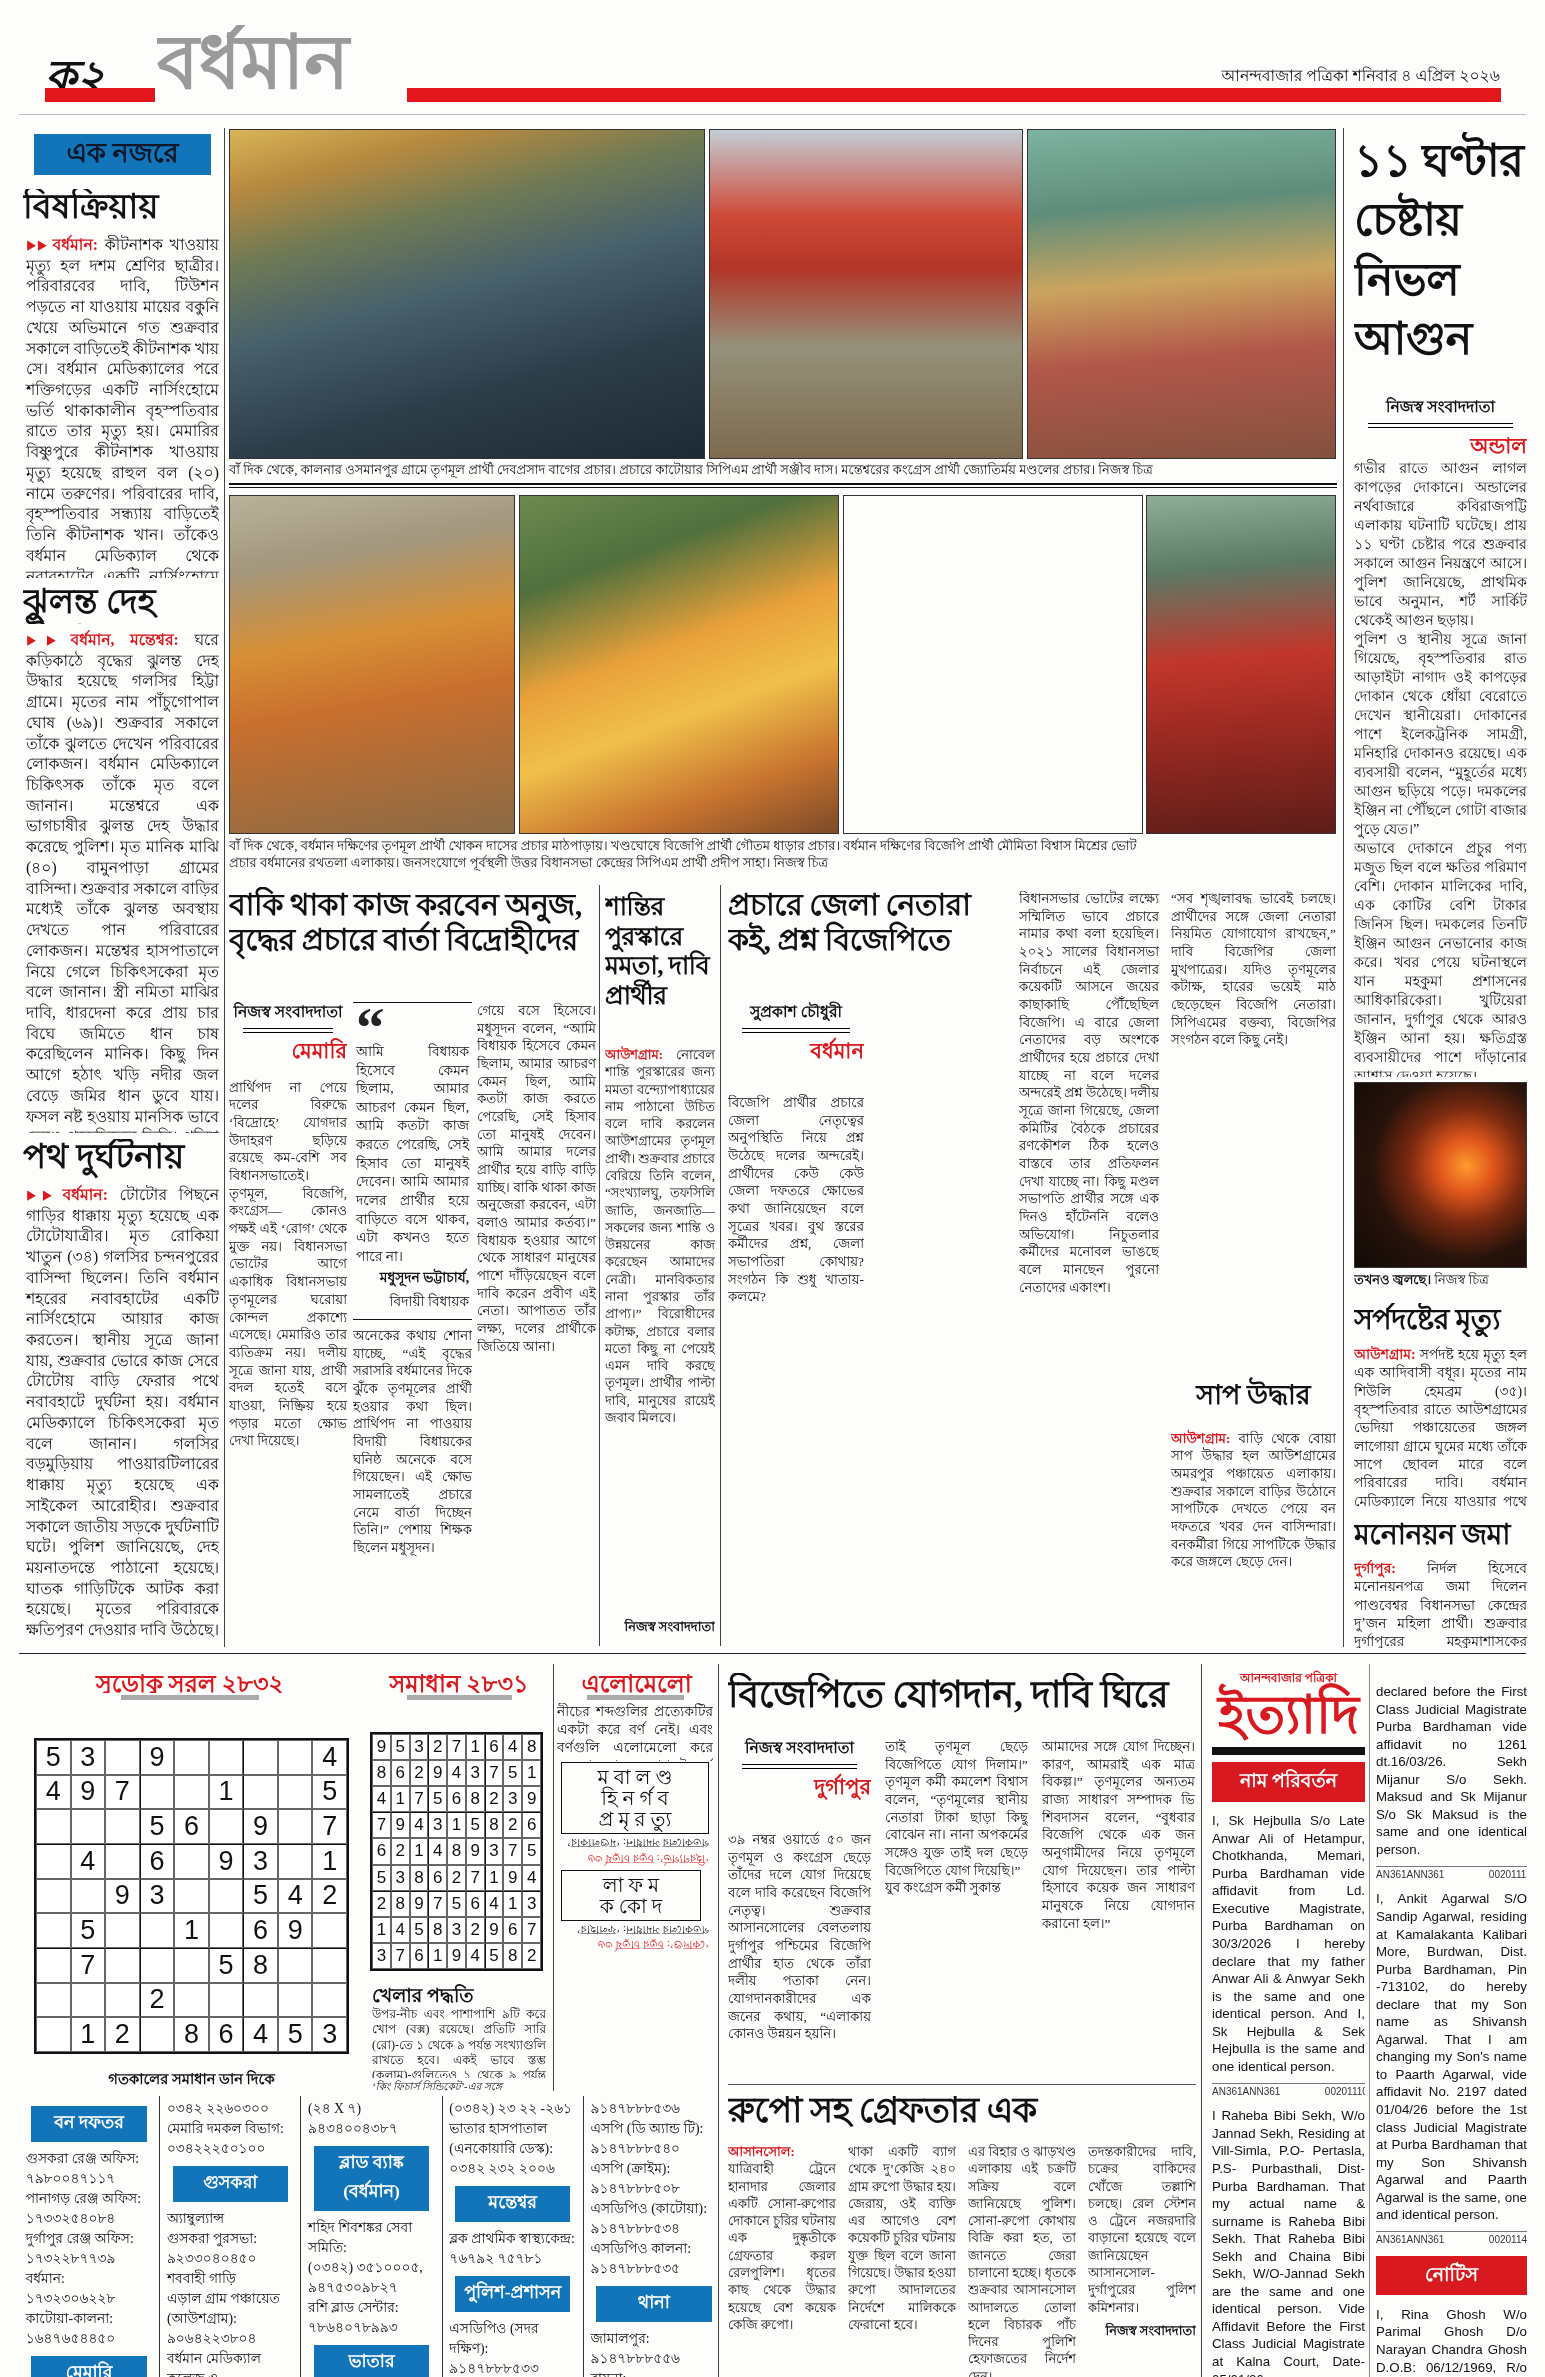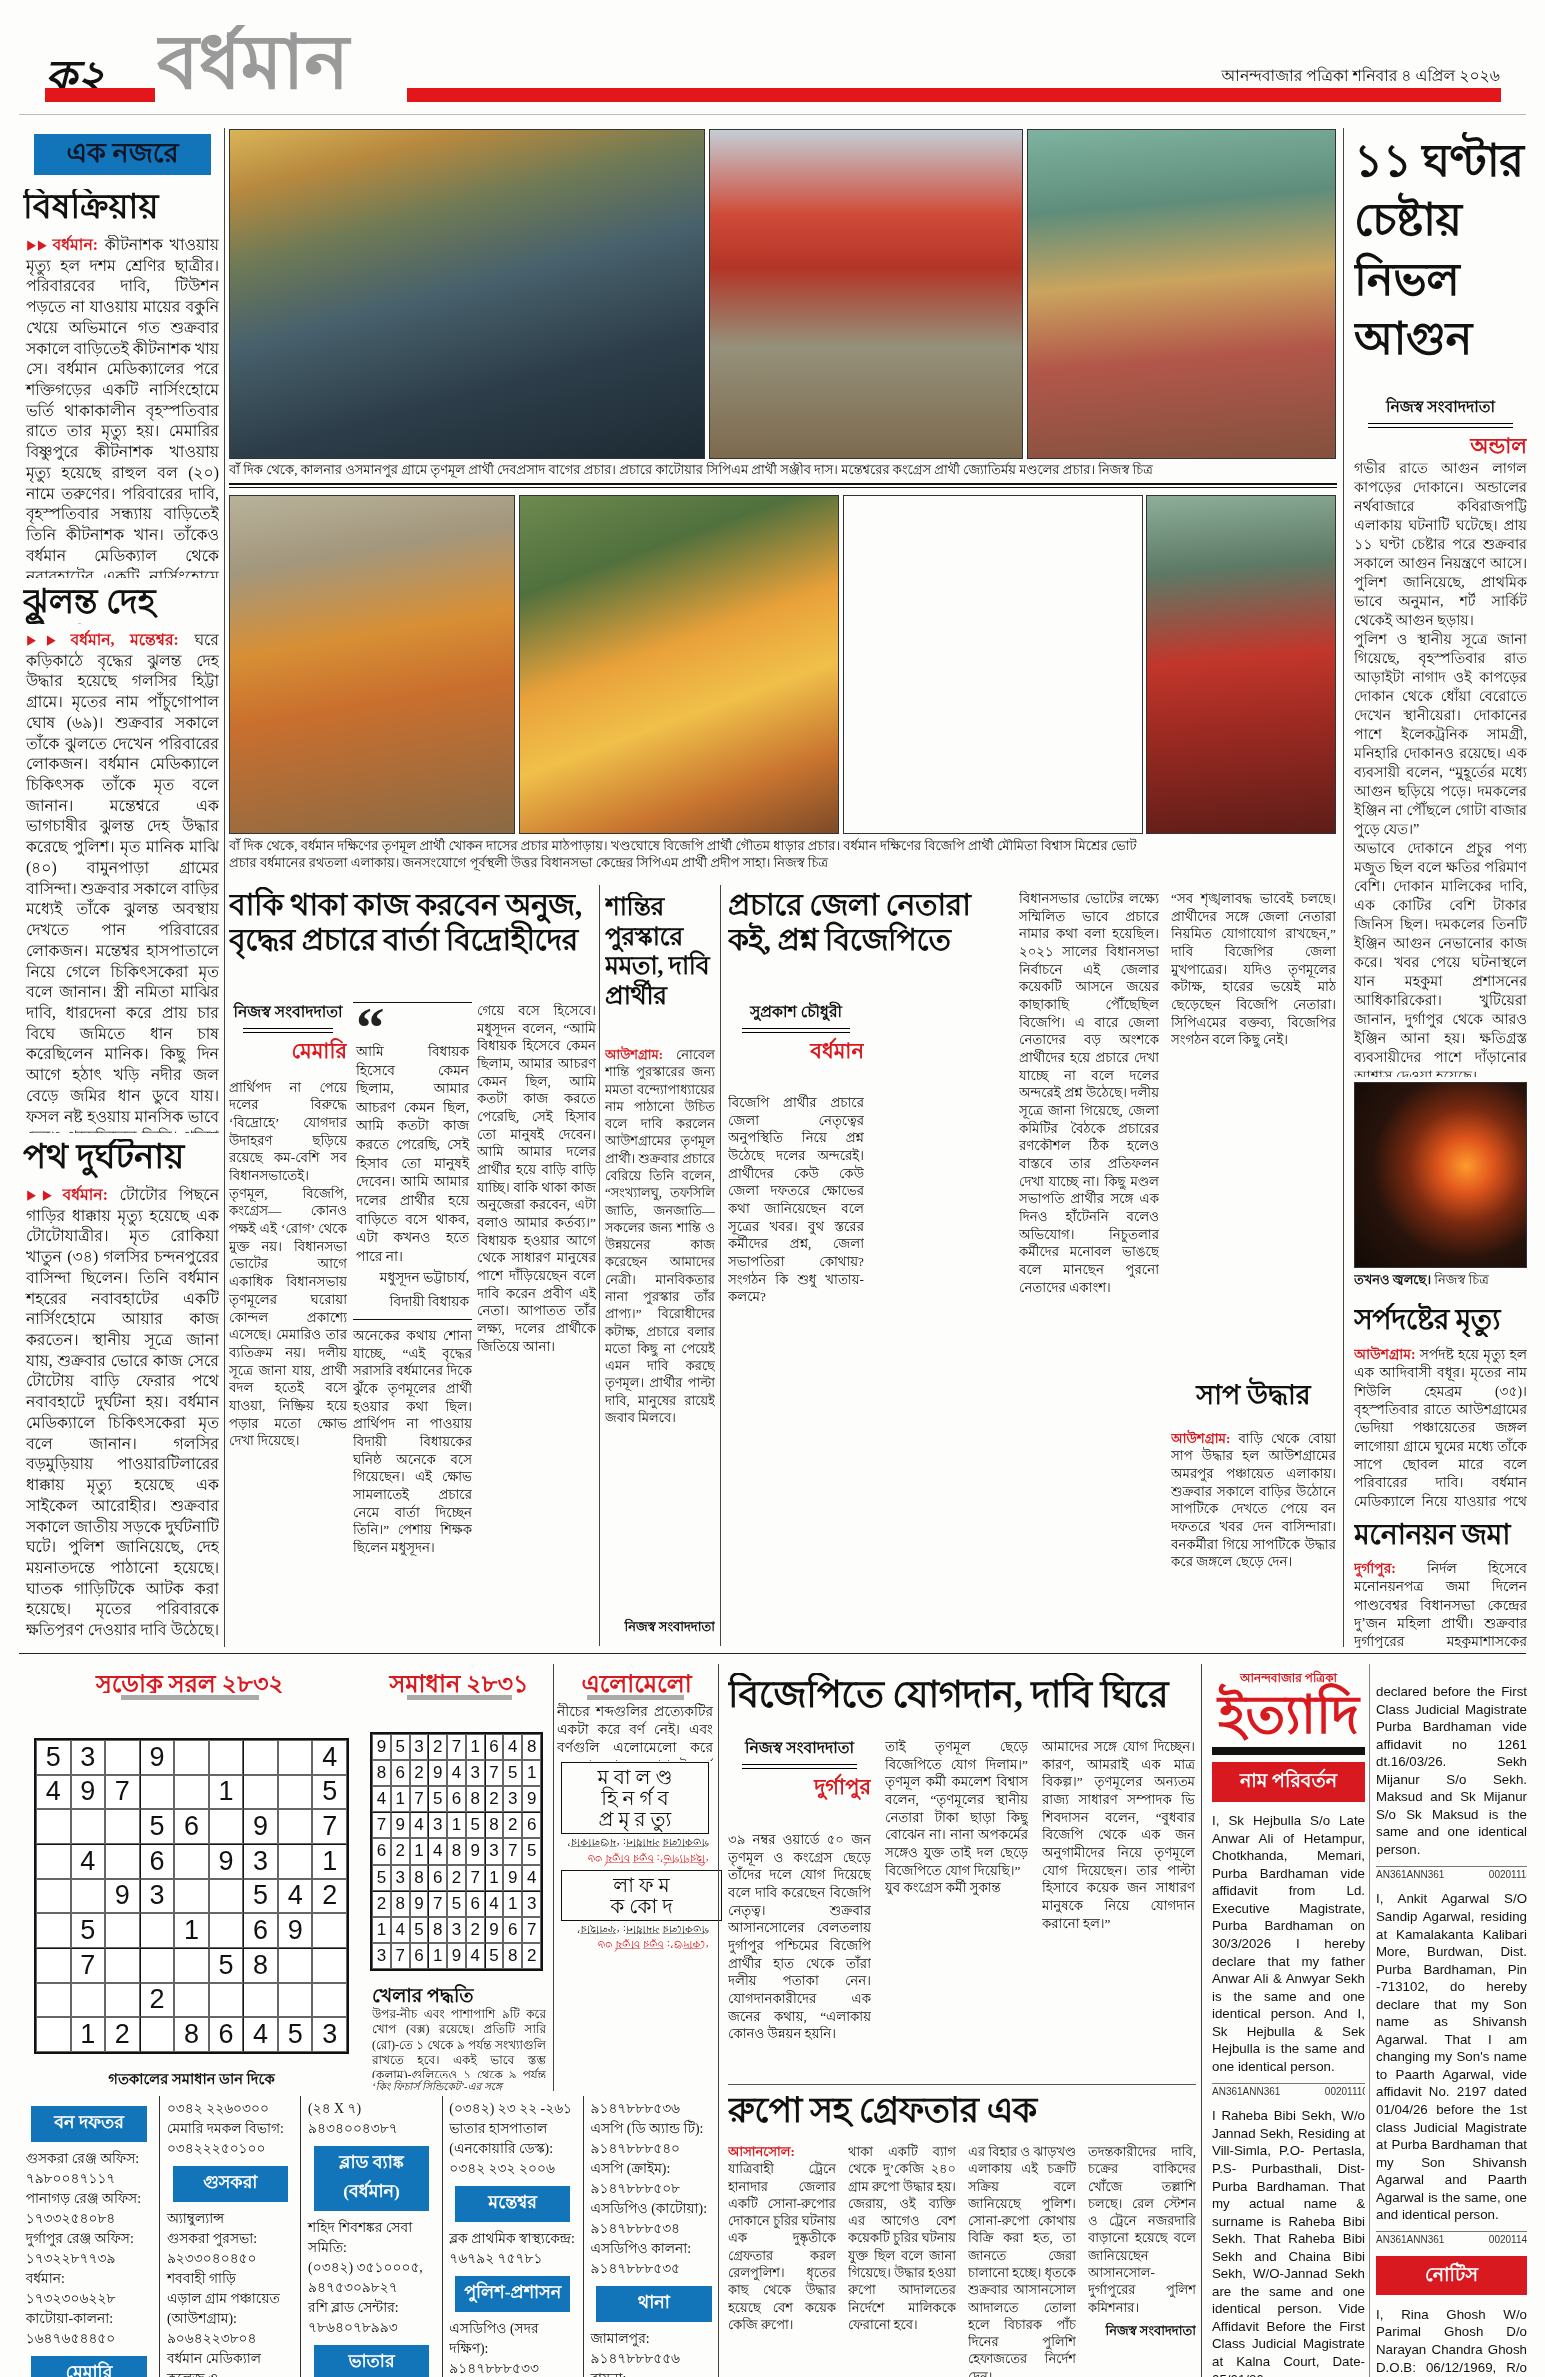--- a/index.html
+++ b/index.html
@@ -34,21 +34,21 @@
   
   .headline{font-weight:bold;line-height:1.18;letter-spacing:-0.5px}
   .byline-name{font-size:15.7px;font-weight:bold;text-align:center}
   .by-rule{border-top:1px solid #000;margin:2.4px 14.3px}
   .by-rule.thick{border-top-width:1.9px}
   .byline-loc{font-size:21px;font-weight:bold;color:var(--red);text-align:right}
   .body-col{font-size:13.3px;line-height:1.33;text-align:justify}
   .quote-box{border-top:1.4px solid #111;border-bottom:1.4px solid #111;padding:1.9px 2.9px 4.8px}
   .quote-mark{font-size:57px;line-height:.8;color:#222;font-weight:bold;height:38px}
   .quote-text{font-size:13.8px;line-height:1.35;text-align:justify}
-  .quote-sig{font-size:13.8px;font-weight:normal;text-align:right}
+  .quote-sig{font-size:13.8px;font-weight:bold;text-align:right}
   .sub-head{font-size:27px;font-weight:bold;text-align:center}
   .sig{font-weight:bold;text-align:right}
   
   .pz-title{font-size:24px;font-weight:bold;color:var(--red);text-align:center}
   .gray-bar{position:absolute;height:4.8px;background:#aaa}
   .sudoku{display:grid;grid-template-columns:repeat(9,1fr);grid-template-rows:repeat(9,1fr);border:2.4px solid #111;background:#fff}
   .sudoku .cell{border:0.5px solid #666;display:flex;align-items:center;justify-content:center;font-family:"Liberation Sans",sans-serif}
   .sudoku .cell.bl{border-left:1.9px solid #111}
   .sudoku .cell.bt{border-top:1.9px solid #111}
   #sudoku-grid .cell{font-size:27px}
@@ -381,21 +381,21 @@
   <div class="vrule" style="left:553px;top:1664px;height:427px"></div>
 
   <div class="abs pz-title" style="left:571px;top:1665px;width:131px;height:27.6px">এলোমেলো</div>
   <div class="gray-bar" style="left:587px;top:1695px;width:97px"></div>
   <div class="abs an-instr" style="left:557px;top:1703px;width:156px;height:58px">নীচের শব্দগুলির প্রত্যেকটির একটা করে বর্ণ নেই। এবং বর্ণগুলি এলোমেলো করে দেওয়া আছে। লাগসই বর্ণ যোগ করে শব্দটা শেষ করতে হবে।</div>
   <div class="abs an-box pre" style="left:561px;top:1762px;width:148px;height:72px">ম বা ল ণ্ড
 হি ন র্গ ব
 প্র মৃ র ত্যু</div>
   <div class="abs inv" style="left:561px;top:1837px;width:148px;height:14.3px">গতকালের সমাধান: ‘মণ্ডলাকার’</div>
   <div class="abs inv red" style="left:561px;top:1853px;width:148px;height:14.3px">‘হিরণ্যগর্ভ’: চতুর চাতুর্য ৩৬</div>
-  <div class="abs an-box pre" style="left:561px;top:1870px;width:161px;height:51px">লা ফ ম
+  <div class="abs an-box pre" style="left:561px;top:1870px;width:140px;height:51px">লা ফ ম
 ক কো দ</div>
   <div class="abs inv" style="left:561px;top:1924px;width:148px;height:14.3px">গতকালের সমাধান: ‘ফলাহার’</div>
   <div class="abs inv red" style="left:561px;top:1939px;width:148px;height:14.3px">‘কোদণ্ড’: চতুর চাতুর্য ৩৬</div>
 
   <div class="vrule" style="left:718px;top:1664px;height:719px"></div>
 
   <div class="abs headline" style="left:728px;top:1673px;width:468px;height:49px;font-size:37px">বিজেপিতে যোগদান, দাবি ঘিরে তরজা</div>
   <div class="abs" style="left:728px;top:1735px;width:143px;height:90px">
     <div class="byline-name">নিজস্ব সংবাদদাতা</div>
     <div class="by-rule"></div>

